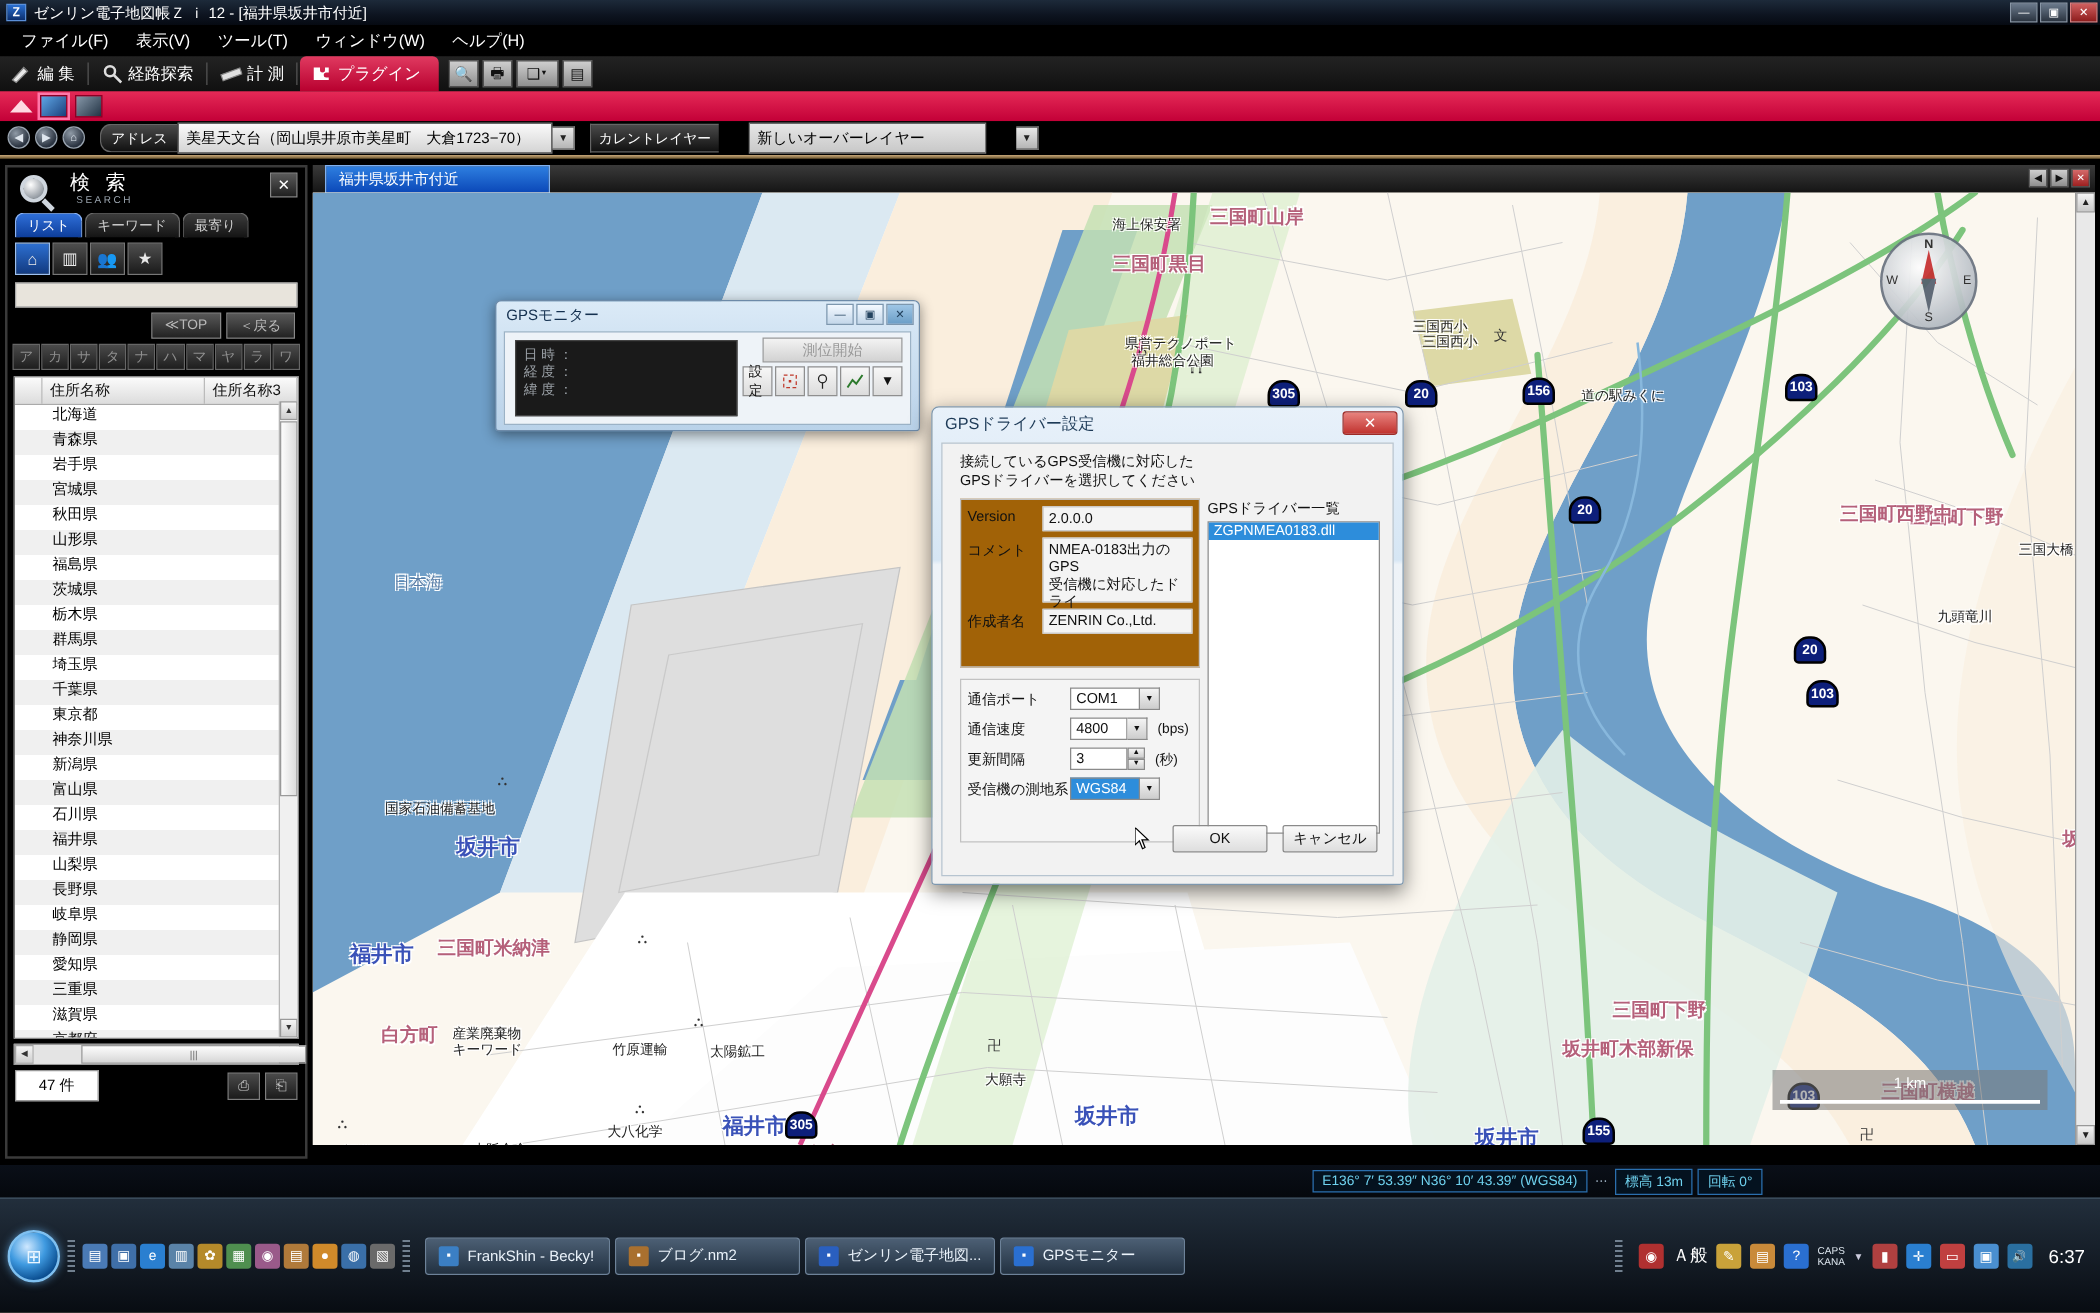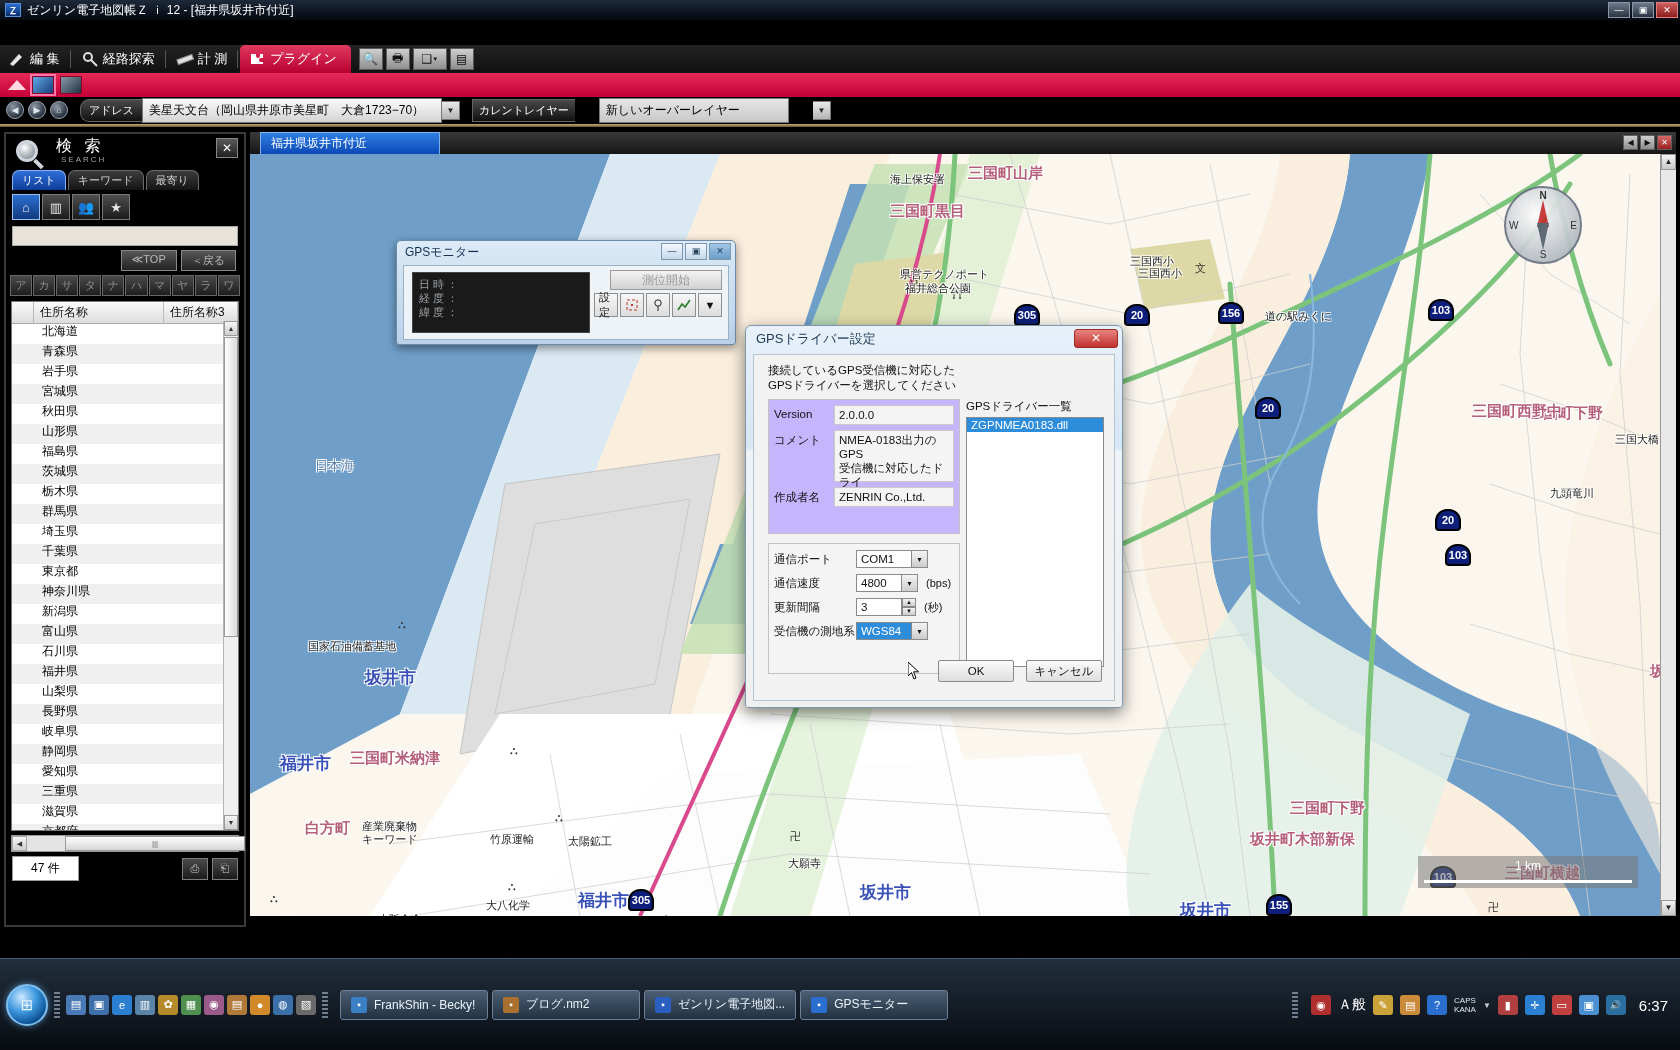--- a/index.html
+++ b/index.html
@@ -317,21 +317,21 @@
   .gpsdlg .tb .t { font-size:13px; color:#1d3a57; }
   .gpsdlg .tb .x {
     position:absolute; right:4px; top:3px; width:44px; height:19px;
     background:linear-gradient(to bottom,#e8837f,#c0322e); border:1px solid #9c2a26;
     border-radius:3px; color:#fff; font-size:12px; font-weight:bold; text-align:center; line-height:17px;
   }
   .dlg-body { position:absolute; left:7px; top:28px; right:7px; bottom:6px;
     background:#f2f2f2; border:1px solid #b6c4d0; }
   .dlg-hint { position:absolute; left:14px; top:8px; font-size:11.5px; color:#111; line-height:15px; }
   .grp1 { position:absolute; left:14px; top:44px; width:192px; height:135px;
-    border:1px solid #c2c2c2; background:#c4b5fd; }
+    border:1px solid #c2c2c2; background:#a16207; }
   .frow { display:flex; align-items:flex-start; padding:5px 5px 0 5px; }
   .frow .lab { width:60px; font-size:11.5px; color:#111; padding-top:3px; }
   .frow .val { flex:1; background:#f4f4f4; border:1px solid #c9c9c9; font-size:11.5px;
     color:#111; padding:2px 4px; line-height:14px; }
   .grp2 { position:absolute; left:14px; top:188px; width:192px; height:131px;
     border:1px solid #c2c2c2; background:#f4f4f4; }
   .crow { display:flex; align-items:center; padding:6px 4px 0 5px; gap:4px; }
   .crow .lab { width:78px; font-size:11.5px; color:#111; white-space:nowrap;}
   .ctrl { display:flex; }
   .ctrl .box { background:#fff; border:1px solid #8a8a8a; font-size:11.5px; color:#111;
@@ -405,20 +405,27 @@
   <div class="titlebar">
     <div class="title-logo">Ｚ</div>
     <div class="title-text">ゼンリン電子地図帳Ｚ ｉ 12 - [福井県坂井市付近]</div>
     <div class="win-btns">
       <div class="win-btn">—</div>
       <div class="win-btn">▣</div>
       <div class="win-btn close">✕</div>
     </div>
   </div>
 
+  <div class="menubar">
+    <div class="menu-item">ファイル(F)</div>
+    <div class="menu-item">表示(V)</div>
+    <div class="menu-item">ツール(T)</div>
+    <div class="menu-item">ウィンドウ(W)</div>
+    <div class="menu-item">ヘルプ(H)</div>
+  </div>
 
   <div class="toolbar">
     <div class="tool-grp">
       <span class="tool-ico">
         <svg width="18" height="16" viewBox="0 0 18 16">
             <path d="M2 13 L11 3 L14 6 L5 15 Z" fill="#e8e8e8" stroke="#888"></path>
             <path d="M11 3 L14 6" stroke="#666"></path>
           </svg>
       </span>
       <span>編 集</span>
@@ -881,20 +888,26 @@
         <div class="dlg-btn">OK</div>
         <div class="dlg-btn">キャンセル</div>
       </div>
     </div>
   </div>
 
   <svg class="cursor-arrow" viewBox="0 0 12 18">
     <path d="M0,0 L0,14 L3.5,10.6 L6,17 L8,16 L5.6,9.8 L10.5,9.8 Z" fill="#fff" stroke="#000" stroke-width="1"></path>
   </svg>
 
+  <div class="statusbar">
+    <div class="st-box">E136° 7′ 53.39″ N36° 10′ 43.39″ (WGS84)</div>
+    <div class="st-dots">⋯</div>
+    <div class="st-box">標高 13m</div>
+    <div class="st-box">回転 0°</div>
+  </div>
 
   <div class="taskbar">
     <div class="start-orb">⊞</div>
     <div class="tb-grip"></div>
     <div class="ql" id="quick-launch">
         <div class="ql-ico" style="background: rgb(74, 122, 181);">▤</div>
         <div class="ql-ico" style="background: rgb(63, 111, 168);">▣</div>
         <div class="ql-ico" style="background: rgb(42, 127, 208);">e</div>
         <div class="ql-ico" style="background: rgb(90, 131, 168);">▥</div>
         <div class="ql-ico" style="background: rgb(181, 138, 42);">✿</div>

